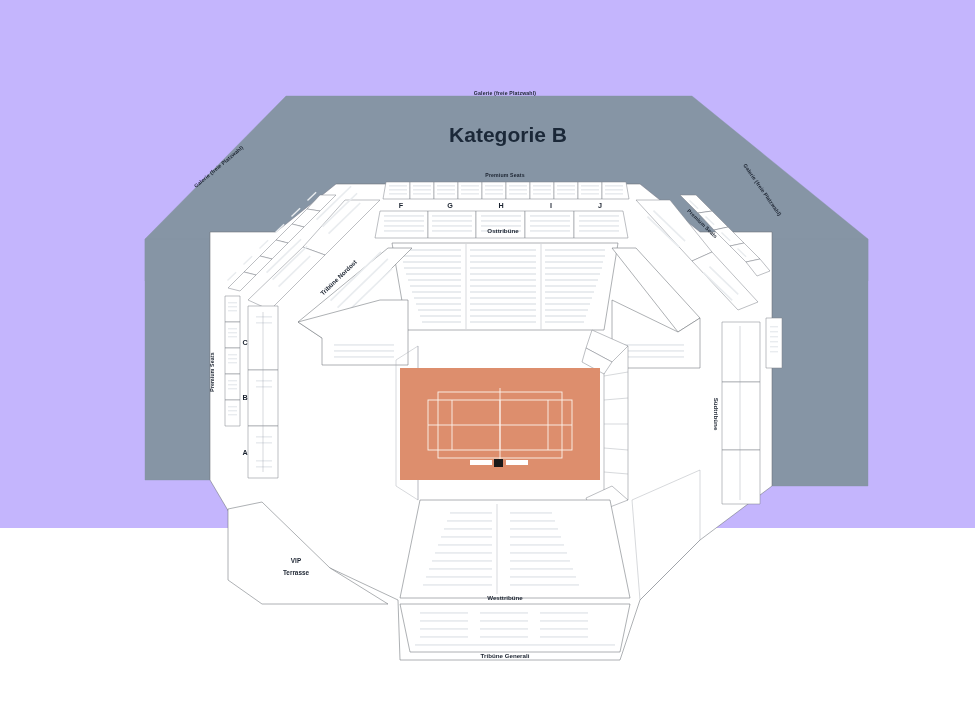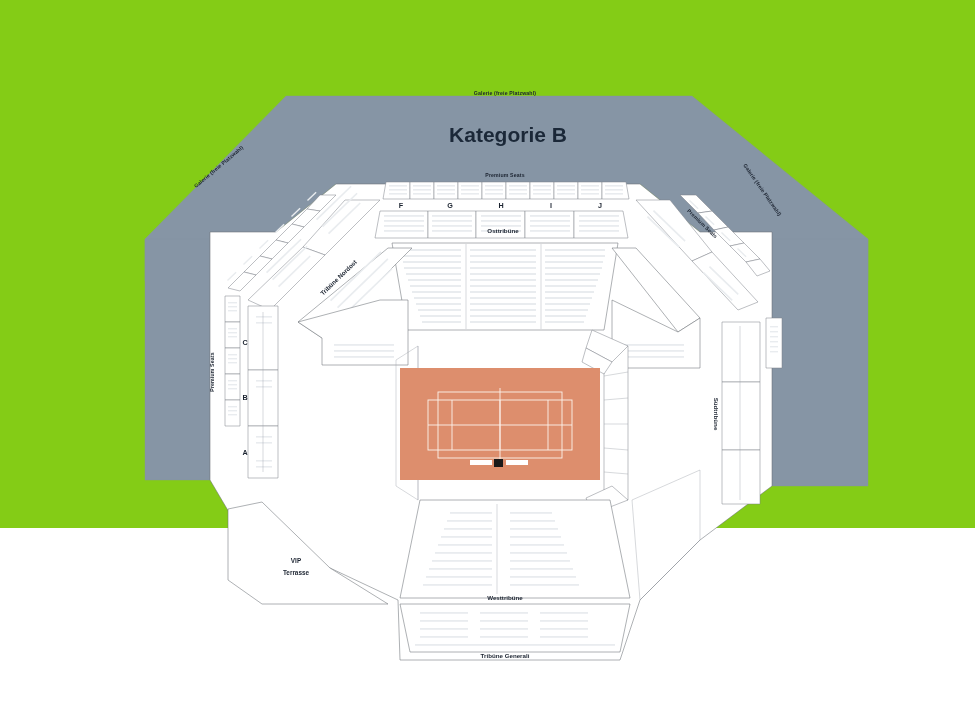--- a/index.html
+++ b/index.html
@@ -10,21 +10,21 @@
   body {
     width: 975px;
     height: 727px;
     font-family: "Liberation Sans", sans-serif;
     overflow: hidden;
   }
   #stage {
     position: relative;
     width: 975px;
     height: 528px;
-    background: #84cc16;
+    background: #c4b5fd;
   }
   svg#map {
     position: absolute;
     top: 0;
     left: 0;
     width: 975px;
     height: 727px;
     display: block;
   }
   .lbl {

